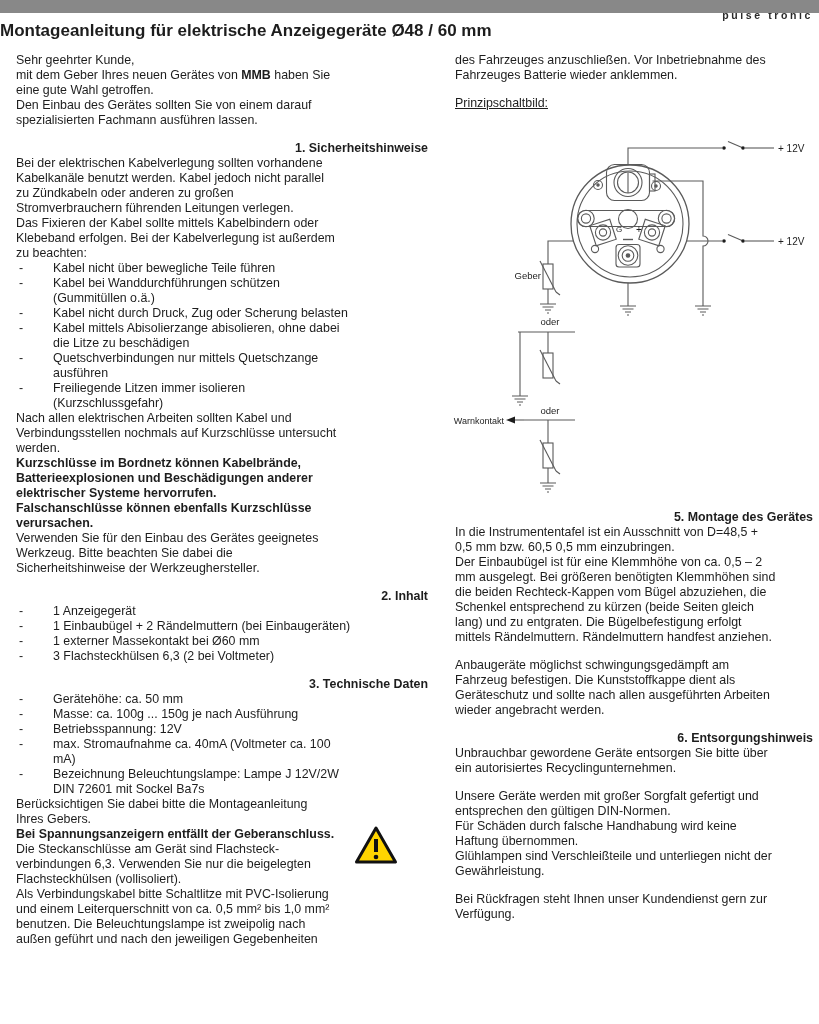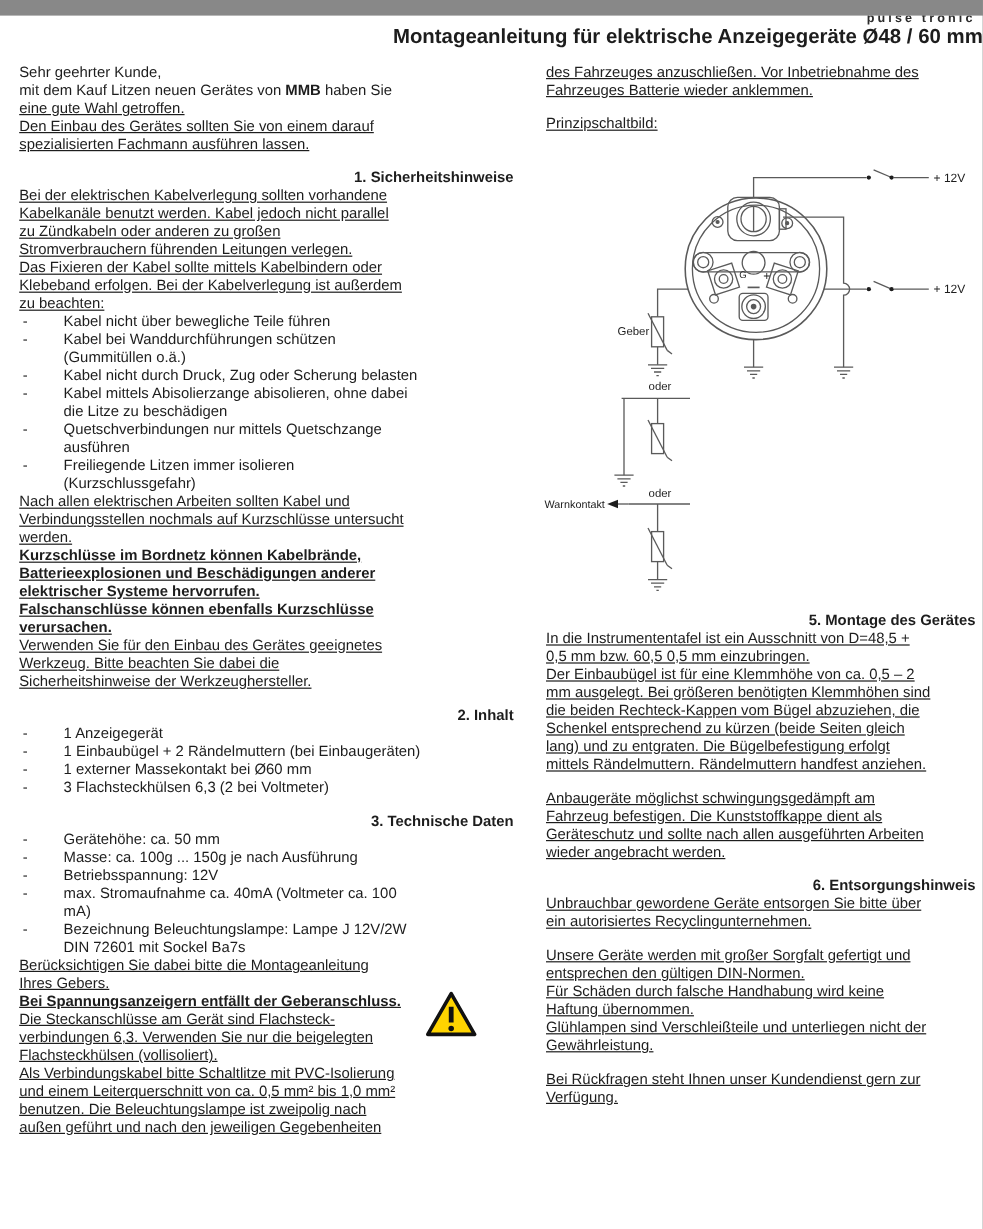--- a/index.html
+++ b/index.html
@@ -2,28 +2,28 @@
 <html><head>
 <meta charset="utf-8">
 <style>
   html,body{margin:0;padding:0;background:#888;}
   .page{
     position:relative;width:819px;height:1024px;background:#ffffff;
     overflow:hidden;margin:13px auto;
     font-family:"Liberation Sans",sans-serif;
     font-size:12.4px;line-height:15px;color:#1d1d1d;
   }
-  .title{position:absolute;top:7px;left:0;width:100%;text-align:right;
+  .title{position:absolute;top:7px;left:0;width:100%;text-align:left;
     font-size:17px;line-height:22px;font-weight:bold;}
   .logo{position:absolute;top:-5px;right:6px;font-size:10.5px;font-weight:bold;
     letter-spacing:2.6px;color:#2b2b2b;white-space:nowrap;}
   .col-left{position:absolute;left:16px;top:40px;width:412px;}
   .col-right-top{position:absolute;left:455px;top:40px;width:354px;}
   .col-right-bottom{position:absolute;left:455px;top:497px;width:358px;}
-  .ws{white-space:pre-line;text-decoration:underline;}
+  .ws{white-space:pre-line;}
   .bold{font-weight:bold;}
   .heading{font-weight:bold;text-align:right;}
   .mt{margin-top:13px;}
   .bullet{display:flex;}
   .dash{flex:0 0 34px;padding-left:3px;}
   .btext{white-space:pre-line;flex:1 1 auto;}
   .brand{font-weight:bold;}
   .underline{text-decoration:underline;}
   .diagram{position:absolute;left:440px;top:105px;}
   .warn{position:absolute;left:354px;top:812px;}
@@ -34,21 +34,21 @@
 
 <div class="page">
 
   <div class="logo">pulse tronic</div>
 
   <div class="title">Montageanleitung für elektrische Anzeigegeräte Ø48 / 60 mm</div>
 
   <div class="col-left">
     <div class="para">
       <div>Sehr geehrter Kunde,</div>
-      <div><span>mit dem Kauf Litzen neuen Gerätes von </span><span class="brand">MMB</span><span> haben Sie</span></div>
+      <div><span>mit dem Geber Ihres neuen Gerätes von </span><span class="brand">MMB</span><span> haben Sie</span></div>
       <div class="ws">eine gute Wahl getroffen.
 Den Einbau des Gerätes sollten Sie von einem darauf
 spezialisierten Fachmann ausführen lassen.</div>
     </div>
 
     <div class="heading mt">1. Sicherheitshinweise</div>
     <div class="ws">Bei der elektrischen Kabelverlegung sollten vorhandene
 Kabelkanäle benutzt werden. Kabel jedoch nicht parallel
 zu Zündkabeln oder anderen zu großen
 Stromverbrauchern führenden Leitungen verlegen.

